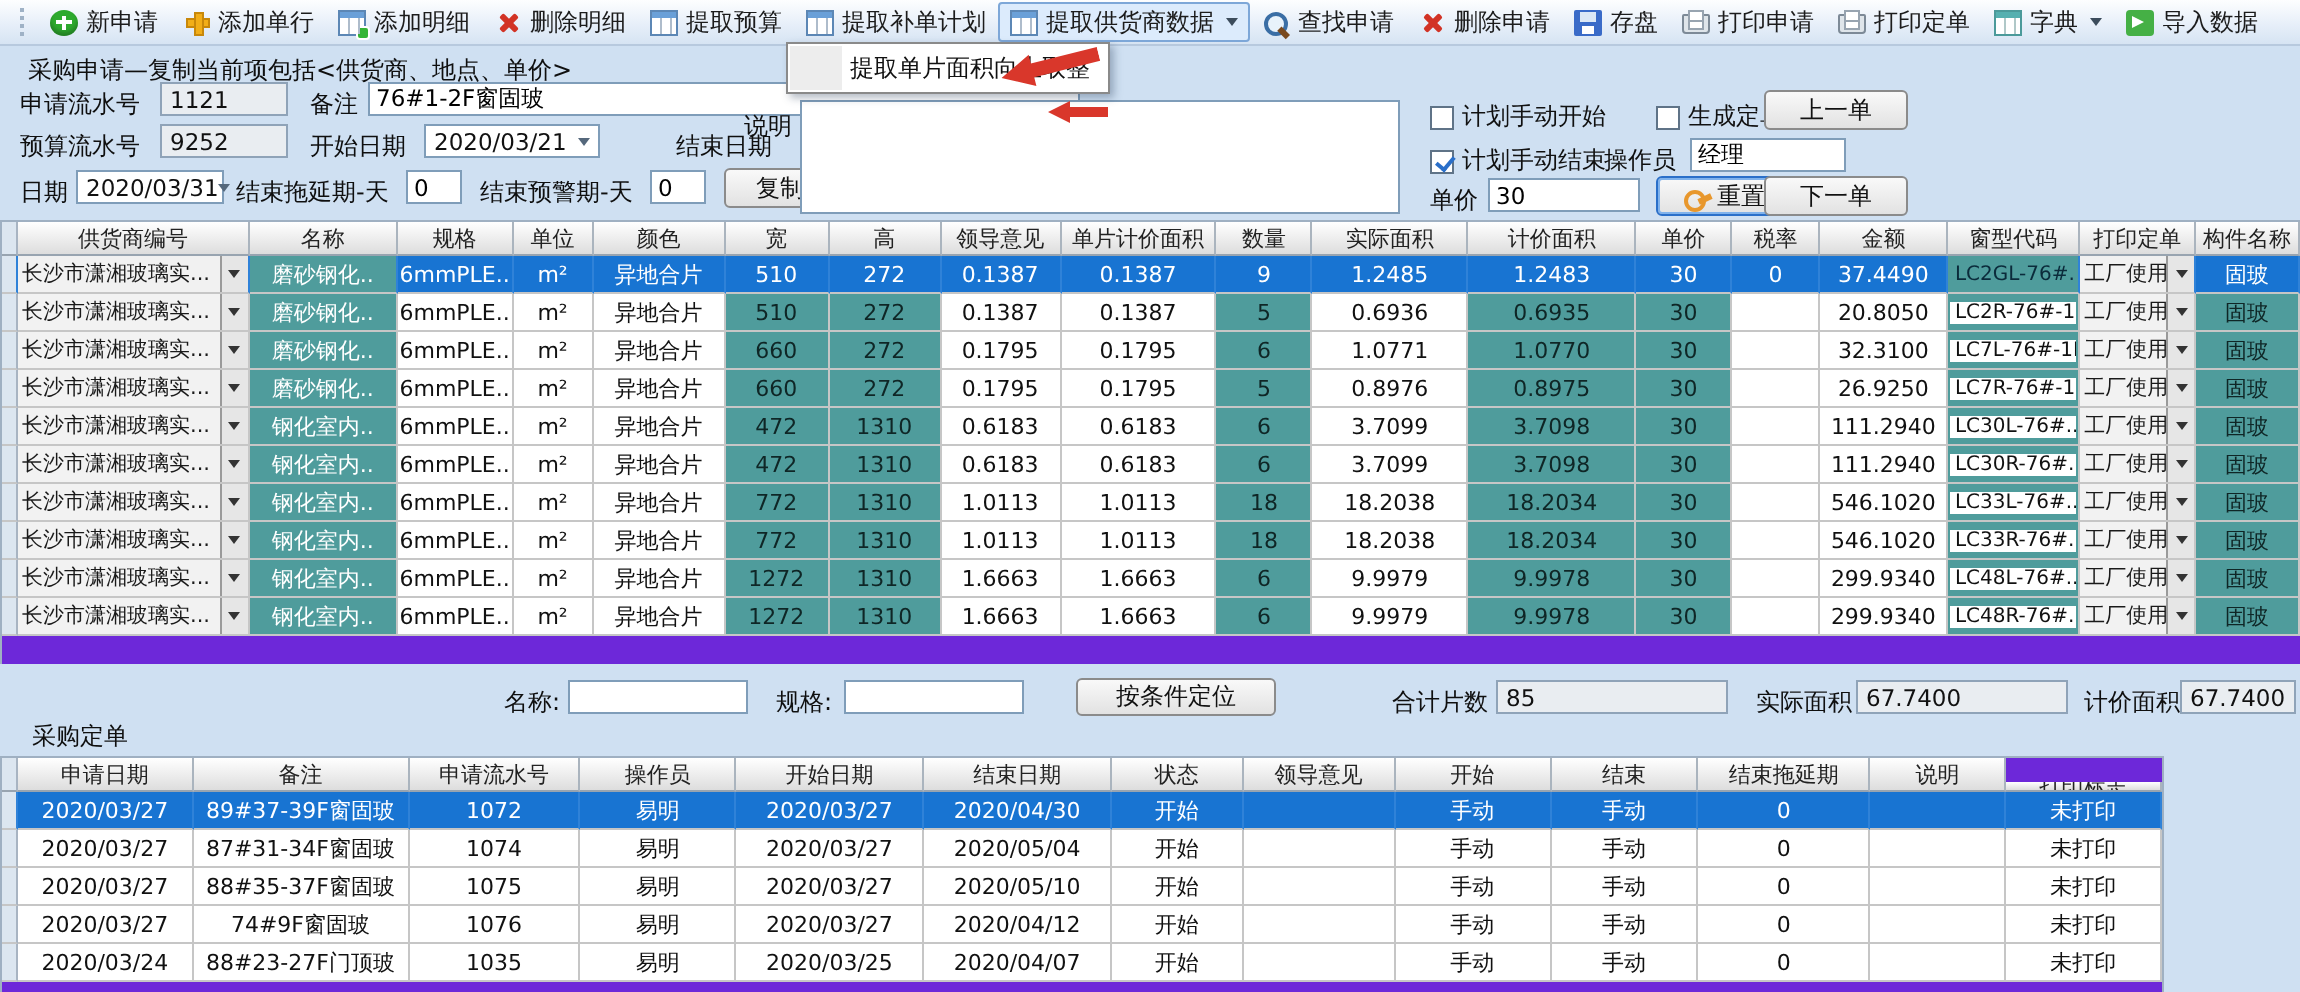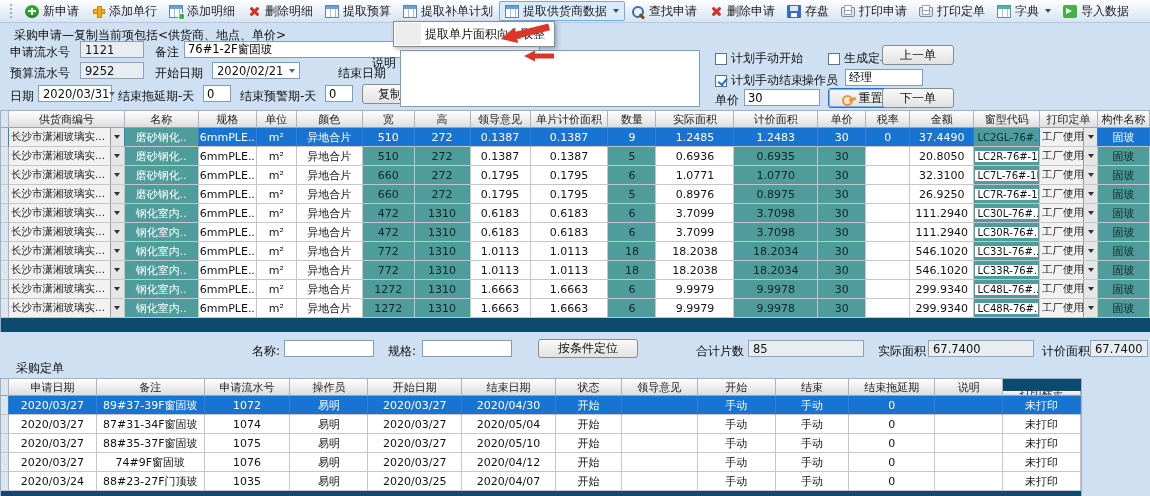--- a/index.html
+++ b/index.html
@@ -56,21 +56,21 @@
   .btn { position:absolute; background:linear-gradient(#f9f9f9,#e2e2e2); border:1px solid #8b8b8b; border-radius:3px;
     display:flex; align-items:center; justify-content:center; font-size:12px; height:20px; gap:3px; }
   .btn.focused { border:1px solid #2a6fc9; box-shadow:0 0 0 1px #7fb2ec inset; }
   .cb-row { position:absolute; display:flex; align-items:center; gap:4px; white-space:nowrap; }
   .cb { width:12px; height:12px; background:#fff; border:1px solid #5f7387; position:relative; flex:none; }
   .cb.checked::after { content:""; position:absolute; left:2px; top:2px; width:7px; height:3.5px;
     border-left:2px solid #2a6fc9; border-bottom:2px solid #2a6fc9; transform:rotate(-50deg); }
   .desc-area { position:absolute; left:400px; top:27px; width:300px; height:57px; background:#fff; border:1px solid #7f9db9; }
 
   
-  .grid { position:absolute; background:#0c4a6e; border-top:1px solid #9fb0c2; border-left:1px solid #9fb0c2; }
+  .grid { position:absolute; background:#6d28d9; border-top:1px solid #9fb0c2; border-left:1px solid #9fb0c2; }
   .main-grid { top:110px; left:0; width:1150px; height:222px; }
   .orders-grid { top:378px; left:0; width:1082px; height:118px; border-right:1px solid #9fb0c2; }
   .g-header { display:flex; height:17px; }
   .g-hcell { background:linear-gradient(#ffffff,#dddddd); border-right:1px solid #aab4be; border-bottom:1px solid #98a4b0;
     font-size:11px; display:flex; align-items:center; justify-content:center; color:#222; overflow:hidden; white-space:nowrap; }
   .g-row { display:flex; height:19px; }
   .g-cell { border-right:1px solid #c6c6c6; border-bottom:1px solid #c6c6c6; font-size:11px;
     display:flex; align-items:center; justify-content:center; overflow:hidden; white-space:nowrap; background:#fff; }
   .g-gutter { width:8px !important; background:#dce6f0 !important; border-right:1px solid #a8b4c2; padding:0; }
   .c-teal { background:#4f9c9c; color:#0f2626; }
@@ -171,21 +171,21 @@
 
   <span class="lbl" style="left:10px;top:21px;">申请流水号</span>
   <span class="sunken" style="left:80px;top:18px;width:64px;">1121</span>
   <span class="lbl" style="left:155px;top:21px;">备注</span>
   <input class="txt" style="left: 184px; top: 18px; width: 356px;" value="76#1-2F窗固玻">
 
   <span class="lbl" style="left:10px;top:42px;">预算流水号</span>
   <span class="sunken" style="left:80px;top:39px;width:64px;">9252</span>
   <span class="lbl" style="left:155px;top:42px;">开始日期</span>
   <div class="datec" style="left:212px;top:39px;width:88px;">
-    <span>2020/02/21</span>
+    <span>2020/03/21</span>
     <span class="chev-sm"></span>
   </div>
   <span class="lbl" style="left:338px;top:42px;">结束日期</span>
   <div class="datec" style="left:412px;top:39px;width:92px;">
     <span>2020/03/28</span>
     <span class="chev-sm"></span>
   </div>
 
   <span class="lbl" style="left:10px;top:65px;">日期</span>
   <div class="datec" style="left:38px;top:62px;width:74px;">

